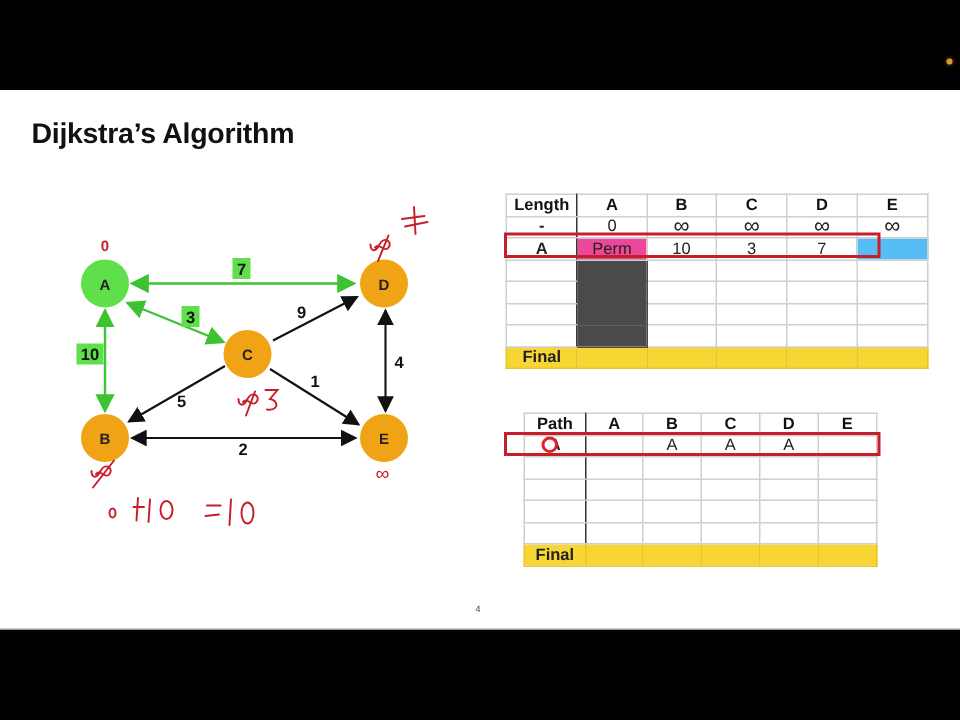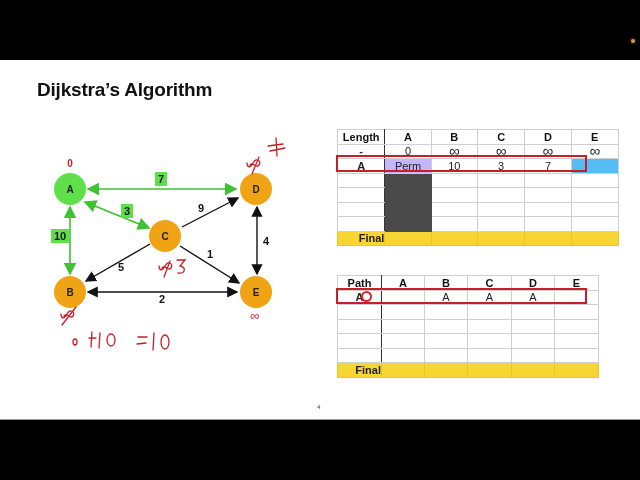--- a/index.html
+++ b/index.html
@@ -1,29 +1,29 @@
 <!DOCTYPE html>
 <html><head>
 <meta charset="utf-8">
 <style>
   html, body { margin:0; padding:0; }
   body { width:640px; height:480px; background:#000; position:relative; overflow:hidden; font-family:"Liberation Sans", sans-serif; }
   .slide { position:absolute; left:0; top:60px; width:640px; height:359px; background:#fff; border-bottom:1px solid #9a9a9a; }
-  .title { position:absolute; left:21px; top:19px; font-size:19px; font-weight:bold; color:#111; letter-spacing:-0.2px;margin-left:16px; }
+  .title { position:absolute; left:21px; top:19px; font-size:19px; font-weight:bold; color:#111; letter-spacing:-0.2px; }
   .graph { position:absolute; left:0; top:0; }
   .copyright { position:absolute; left:17px; top:338px; font-size:8.5px; font-weight:bold; color:#333; }
   .pagenum { position:absolute; left:317px; top:344px; font-size:6px; color:#444; }
   .cam-dot { position:absolute; left:631px; top:39px; width:4px; height:4px; border-radius:50%; background:#d99a3c; box-shadow:0 0 3px #a06020; }
 
   table.grid { position:absolute; border-collapse:collapse; font-size:11px; }
   table.grid td { border:1px solid #cfcfcf; height:13.5px; padding:0; text-align:center; color:#222; }
   table.grid td.rh { font-weight:bold; border-right:1.5px solid #333; }
   table.grid tr.hdr td { font-weight:bold; color:#111; }
-  table.grid tr.final td { background:#f7d633; border-color:#e8c52a;text-align:right; }
-  table.grid td.perm { background:#c4b5fd; color:#222;margin-left:40px; }
+  table.grid tr.final td { background:#f7d633; border-color:#e8c52a; }
+  table.grid td.perm { background:#ec4899; color:#222;margin-left:40px; }
   table.grid td.blue { background:#55bdf4; }
   table.grid td.dark { background:#4a4a4a; border-color:#4a4a4a; }
   .inf { font-size:15px; line-height:10px; }
   .hl-row { position:absolute; border:2px solid #c81e2a; box-sizing:border-box; pointer-events:none; }
   .ink-circle { position:absolute; width:7px; height:7px; border:2px solid #e0202a; border-radius:50%; background:#fff; }
 </style>
 </head>
 <body>
 
 <div class="slide">
@@ -194,21 +194,21 @@
       <td></td>
           <td></td>
           <td></td>
           <td></td>
           <td></td>
     </tr>
   </tbody>
     </table>
   <div class="hl-row" style="left:336px; top:95px; width:251px; height:17px;"></div>
 
-  <table class="grid" style="left:337px; top:215px; width:262px;">
+  <table class="grid" style="left:349px; top:215px; width:236px;">
     <colgroup>
         <col style="width:42px">
         <col style="width:41px">
         <col style="width:41px">
         <col style="width:42px">
         <col style="width:41px">
         <col style="width:42px">
       </colgroup>
     <tbody>
         <tr class="hdr">

